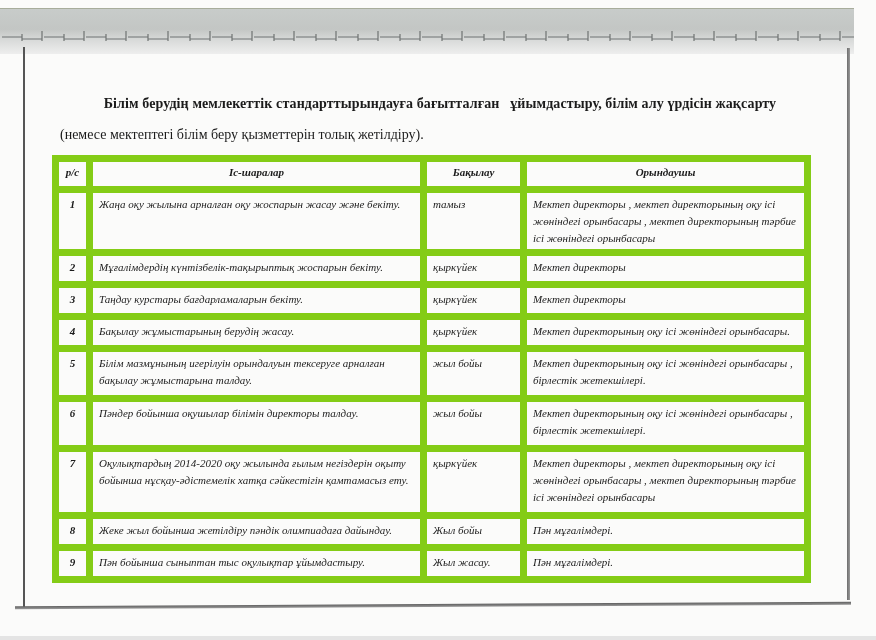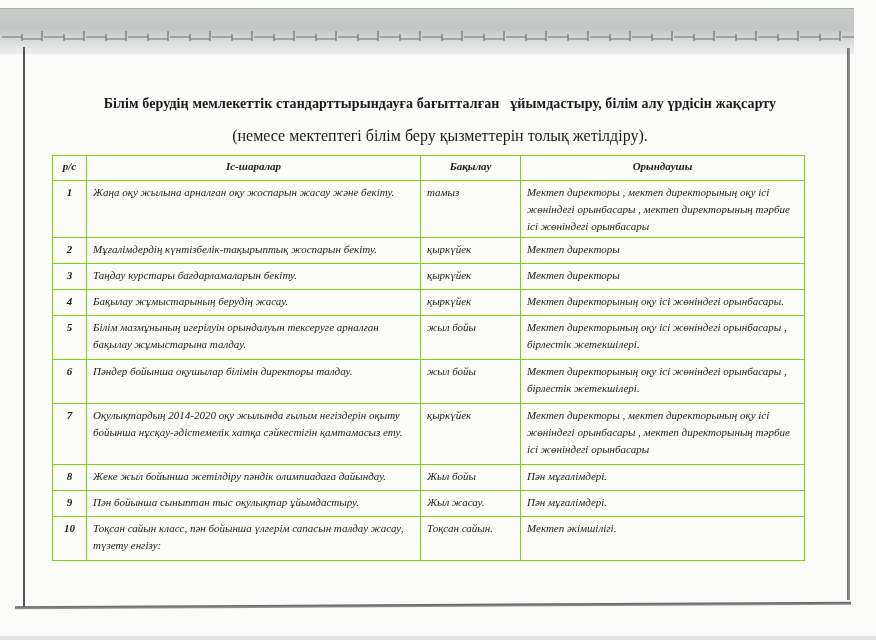--- a/index.html
+++ b/index.html
@@ -72,35 +72,34 @@
       font-weight: bold;
       font-size: 14px;
       letter-spacing: 0.1px;
       white-space: pre;
     }
     .subtitle {
       position: absolute;
       left: 60px;
       top: 127px;
       width: 760px;
-      text-align: center;
-      font-size: 16px;
+      font-size: 14px;
     }
     table.plan {
       position: absolute;
       left: 52px;
       top: 155px;
       width: 752px;
       border-collapse: collapse;
       table-layout: fixed;
       font-size: 11px;
       font-style: italic;
     }
     table.plan th, table.plan td {
-      border: 1px solid #84cc16;
+      border: 7px solid #84cc16;
       vertical-align: top;
       padding: 3px 6px 2px 6px;
       line-height: 17px;
     }
     table.plan th {
       font-weight: bold;
       text-align: center;
       height: 17px;
       padding-top: 2px;
       padding-bottom: 5px;
@@ -200,20 +199,14 @@
       <td>Жеке жыл бойынша жетілдіру пәндік олимпиадаға  дайындау.</td>
       <td>Жыл бойы</td>
       <td>Пән мұғалімдері.</td>
     </tr>
     <tr class="h-one">
       <td class="num">9</td>
       <td>Пән бойынша сыныптан тыс оқулықтар ұйымдастыру.</td>
       <td>Жыл жасау.</td>
       <td>Пән мұғалімдері.</td>
     </tr>
-    <tr class="h-last">
-      <td class="num">10</td>
-      <td>Тоқсан сайын класс, пән бойынша үлгерім сапасын талдау жасау, түзету енгізу:</td>
-      <td>Тоқсан сайын.</td>
-      <td>Мектеп әкімшілігі.</td>
-    </tr>
   </tbody>
 </table>
 
 </body></html>

